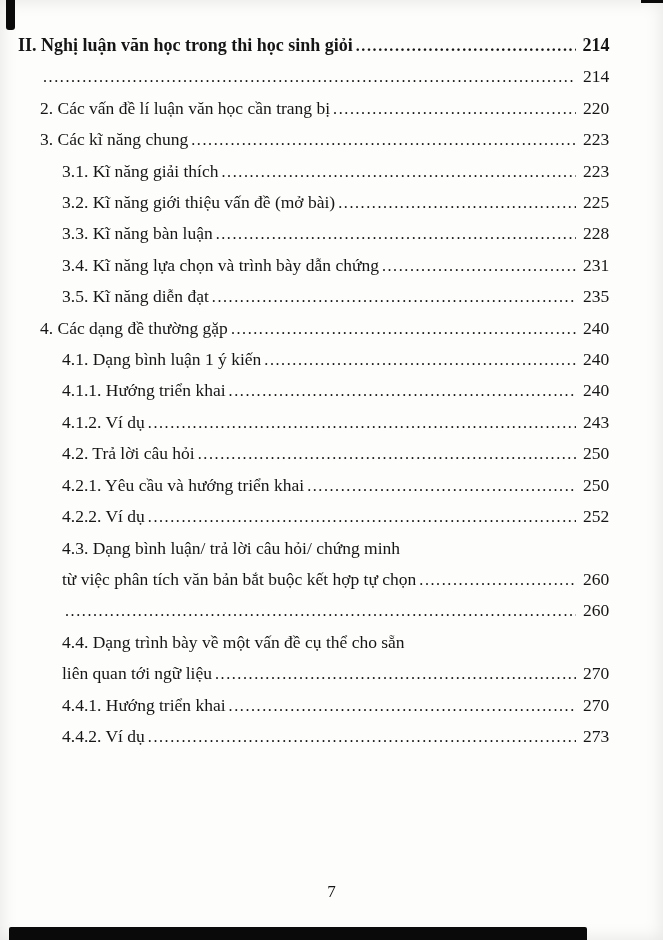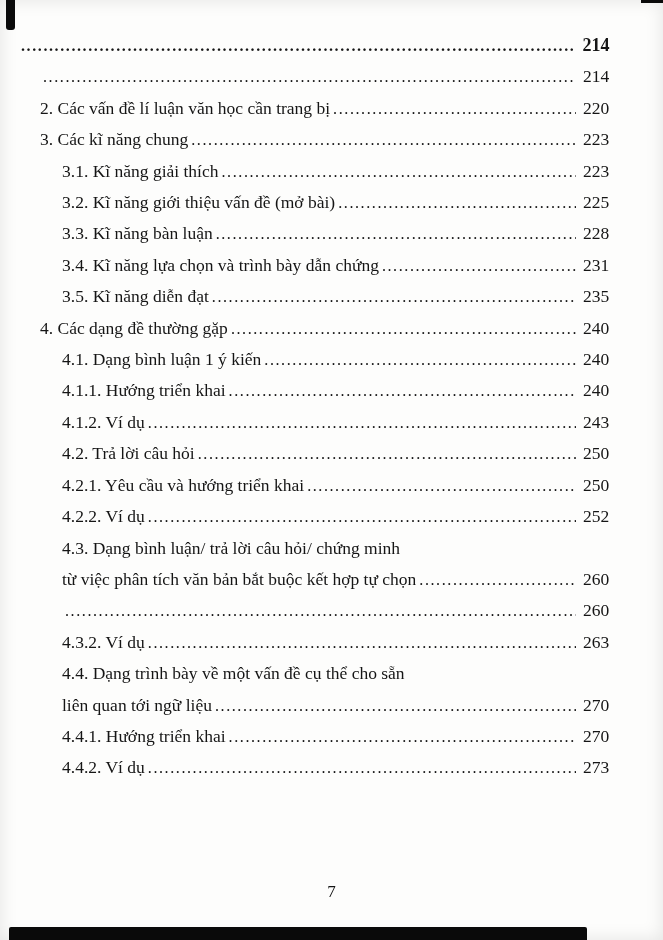--- a/index.html
+++ b/index.html
@@ -93,20 +93,21 @@
 </head>
 <body>
 
 <div class="page">
   <div class="scan-bar top-left"></div>
   <div class="scan-bar top-right"></div>
   <div class="scan-bar bottom"></div>
 
   <div class="toc">
       <div class="row lvl0 bold">
+    <span class="text">II. Nghị luận văn học trong thi học sinh giỏi</span>
     <span class="leader"></span>
     <span class="pagenum">214</span>
   </div>
       <div class="row lvl1">
     <span class="leader"></span>
     <span class="pagenum">214</span>
   </div>
       <div class="row lvl1">
     <span class="text">2. Các vấn đề lí luận văn học cần trang bị</span>
     <span class="leader"></span>
@@ -183,25 +184,20 @@
   </div>
       <div class="row lvl2">
     <span class="text">từ việc phân tích văn bản bắt buộc kết hợp tự chọn</span>
     <span class="leader"></span>
     <span class="pagenum">260</span>
   </div>
       <div class="row lvl2 italic">
     <span class="leader"></span>
     <span class="pagenum">260</span>
   </div>
-      <div class="row lvl2 italic">
-    <span class="text">4.3.2. Ví dụ</span>
-    <span class="leader"></span>
-    <span class="pagenum">263</span>
-  </div>
       <div class="row lvl2 no-leader">
     <span class="text">4.4. Dạng trình bày về một vấn đề cụ thể cho sẵn</span>
 
   </div>
       <div class="row lvl2">
     <span class="text">liên quan tới ngữ liệu</span>
     <span class="leader"></span>
     <span class="pagenum">270</span>
   </div>
       <div class="row lvl2 italic">

